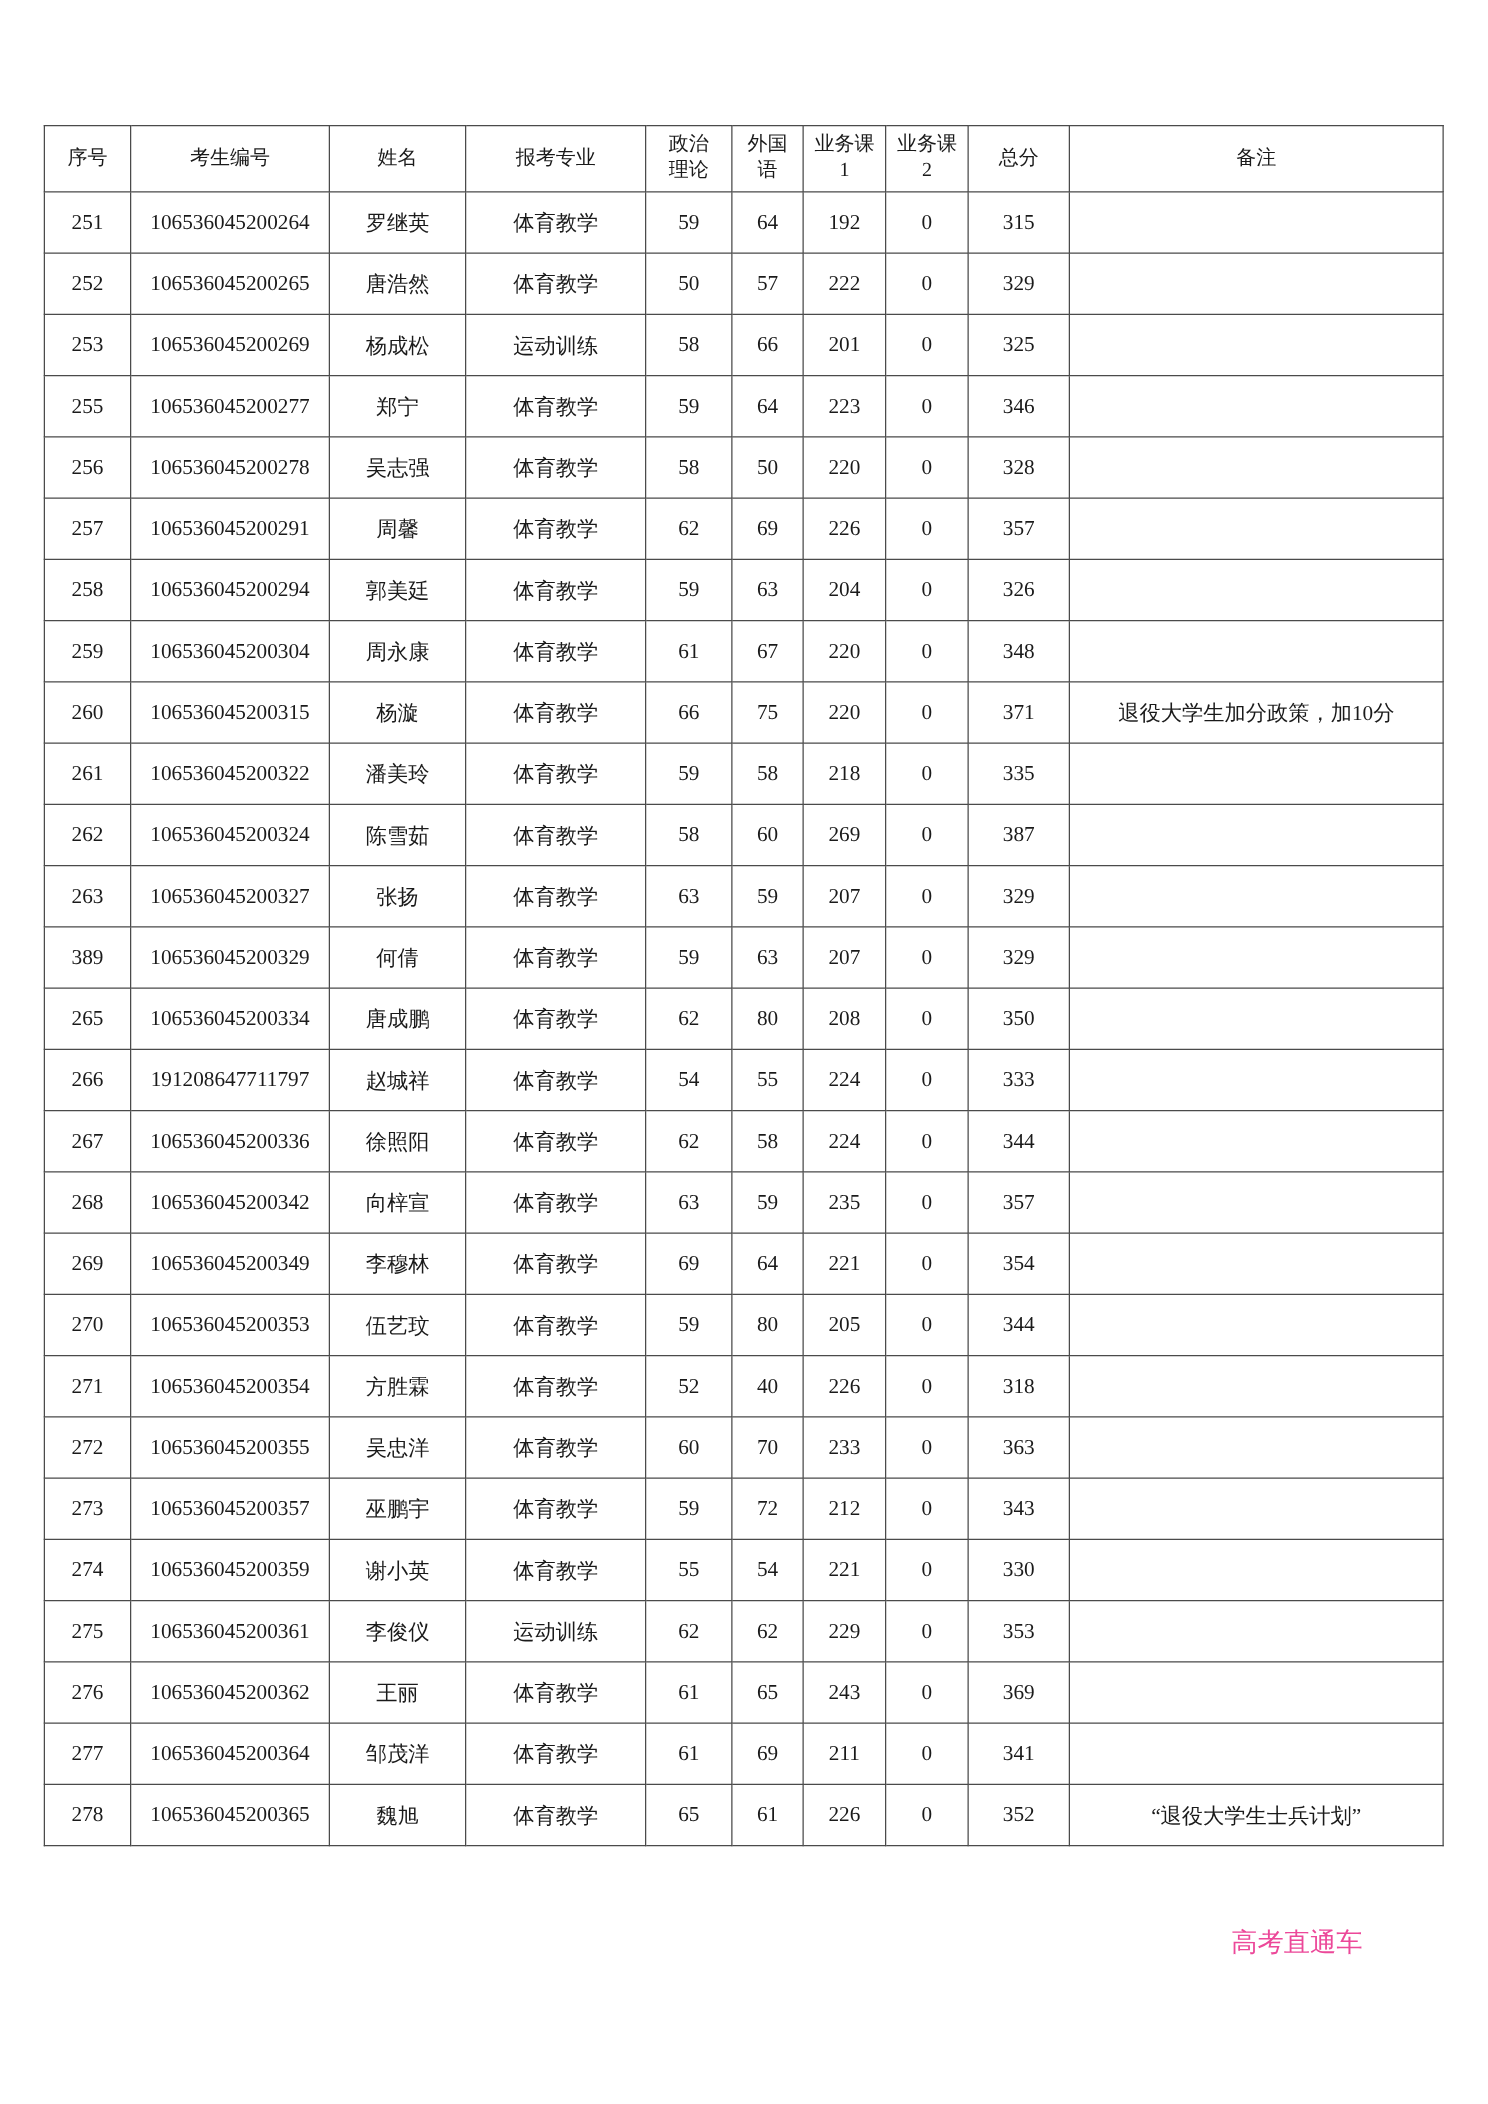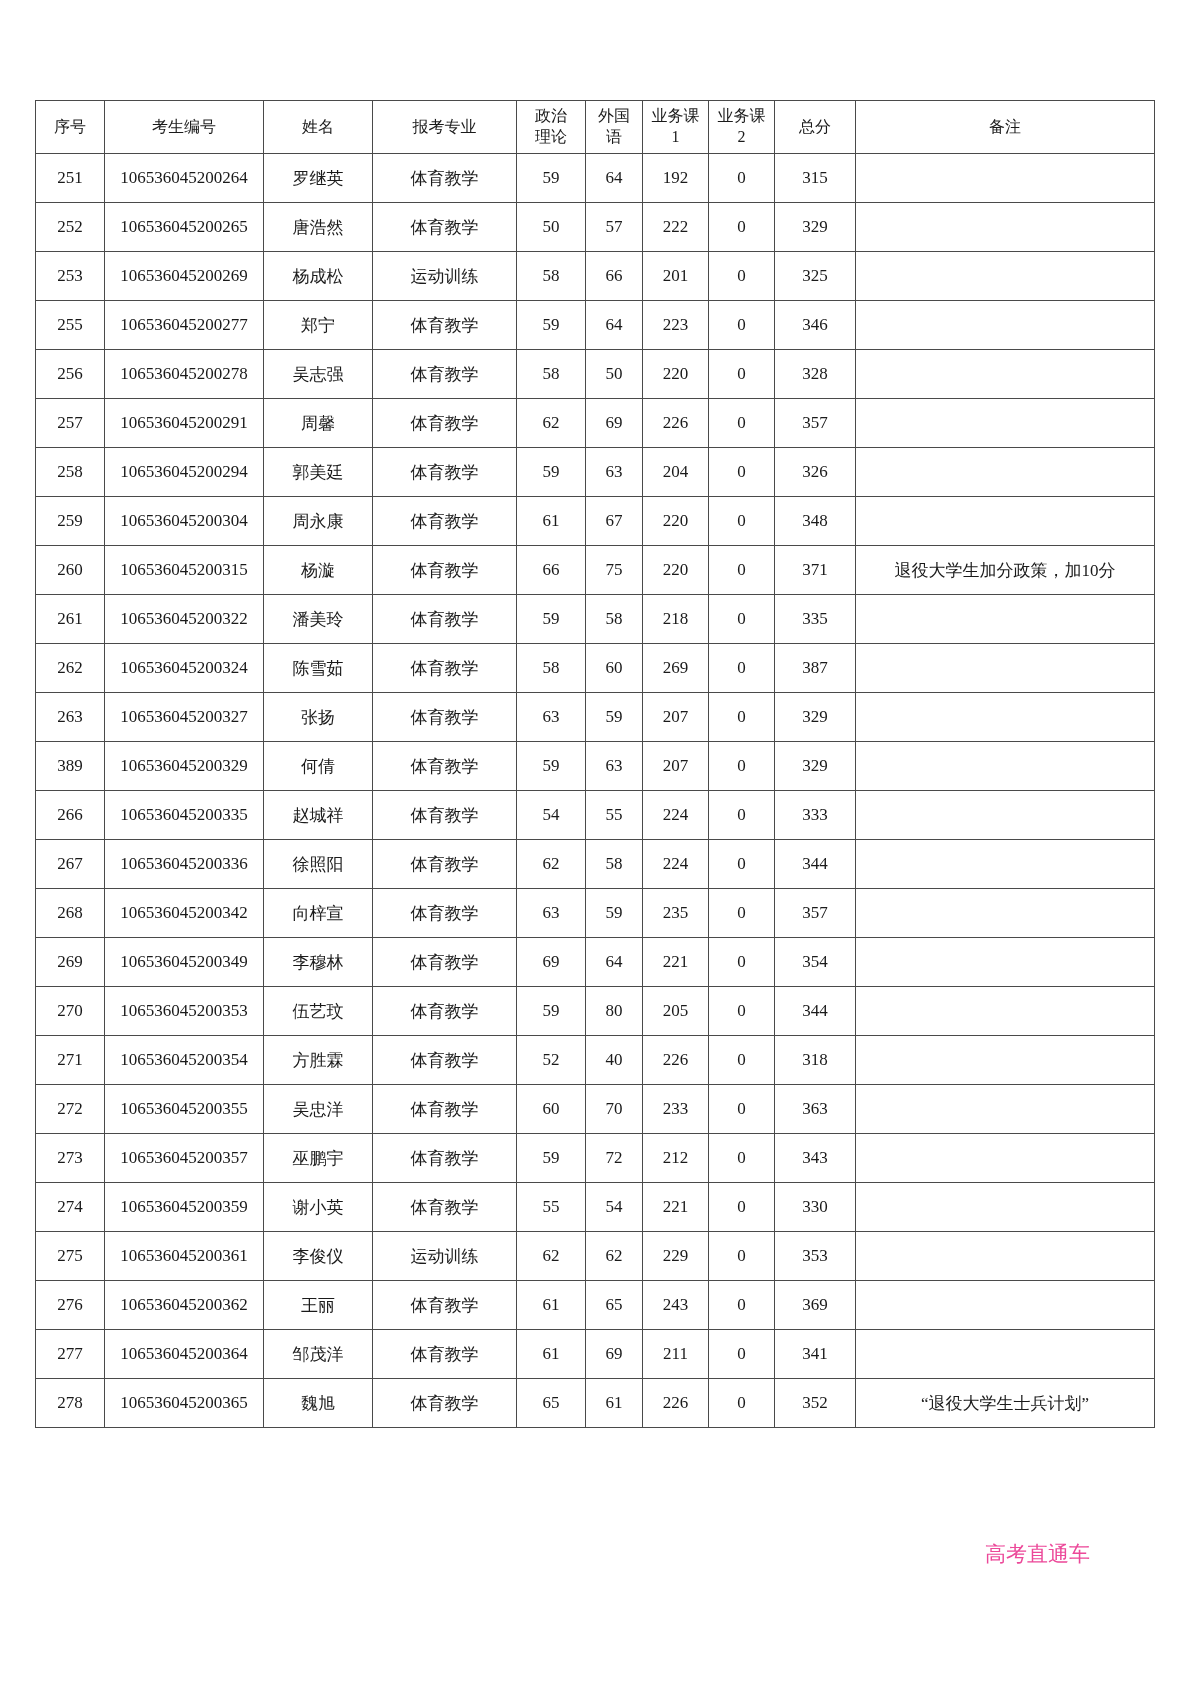--- a/index.html
+++ b/index.html
@@ -241,22 +241,34 @@
           <td class="col-2">何倩</td>
           <td class="col-3">体育教学</td>
           <td class="col-4">59</td>
           <td class="col-5">63</td>
           <td class="col-6">207</td>
           <td class="col-7">0</td>
           <td class="col-8">329</td>
           <td class="col-9"></td>
         </tr>
         <tr>
+          <td class="col-0">265</td>
+          <td class="col-1">106536045200334</td>
+          <td class="col-2">唐成鹏</td>
+          <td class="col-3">体育教学</td>
+          <td class="col-4">62</td>
+          <td class="col-5">80</td>
+          <td class="col-6">208</td>
+          <td class="col-7">0</td>
+          <td class="col-8">350</td>
+          <td class="col-9"></td>
+        </tr>
+        <tr>
           <td class="col-0">266</td>
-          <td class="col-1">106536045200335</td>
+          <td class="col-1">191208647711797</td>
           <td class="col-2">赵城祥</td>
           <td class="col-3">体育教学</td>
           <td class="col-4">54</td>
           <td class="col-5">55</td>
           <td class="col-6">224</td>
           <td class="col-7">0</td>
           <td class="col-8">333</td>
           <td class="col-9"></td>
         </tr>
         <tr>

